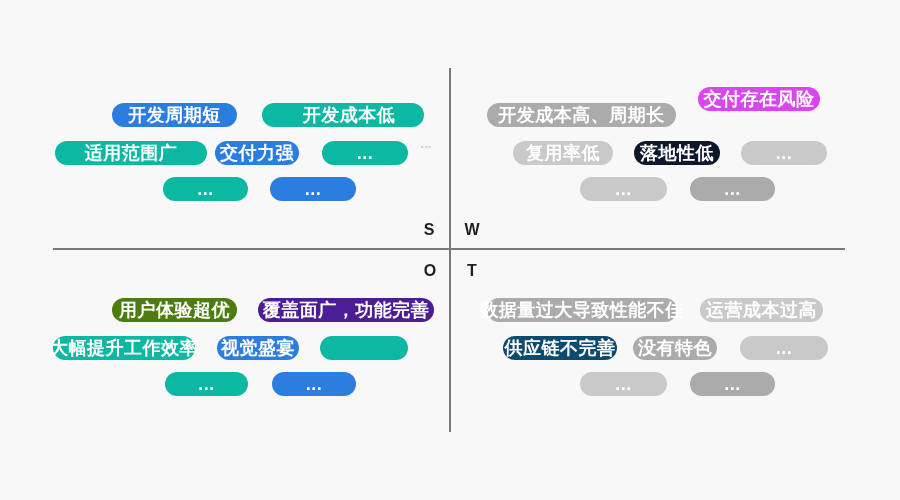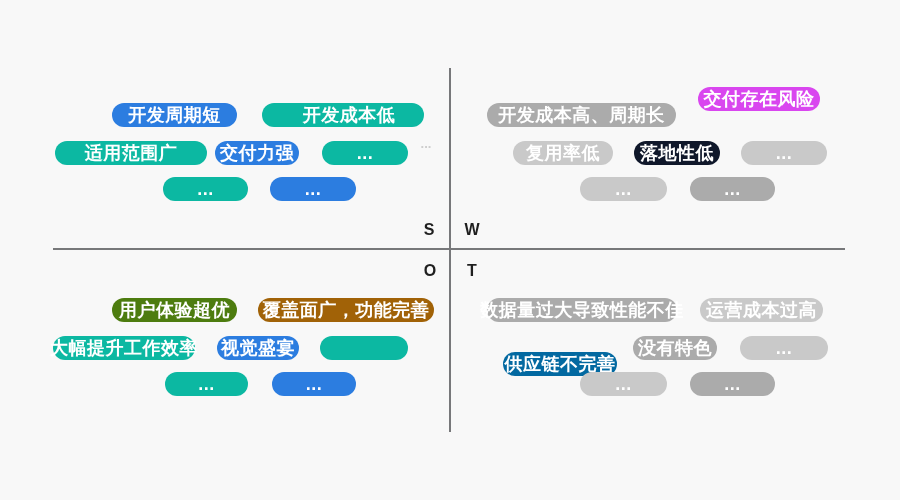--- a/index.html
+++ b/index.html
@@ -92,29 +92,29 @@
       <div class="pill" style="left: 163px; top: 177px; width: 85px; background: rgb(12, 184, 162);">...</div>
       <div class="pill" style="left: 270px; top: 177px; width: 86px; background: rgb(44, 125, 224);">...</div>
       <div class="pill" style="left: 487px; top: 103px; width: 189px; background: rgb(171, 171, 171);">开发成本高、周期长</div>
       <div class="pill" style="left: 698px; top: 87px; width: 122px; background: #d946ef;">交付存在风险</div>
       <div class="pill" style="left: 513px; top: 141px; width: 100px; background: rgb(201, 201, 201);">复用率低</div>
       <div class="pill" style="left: 634px; top: 141px; width: 86px; background: #0f172a; font-family: Liberation Mono, monospace;">落地性低</div>
       <div class="pill" style="left: 741px; top: 141px; width: 86px; background: rgb(201, 201, 201);">...</div>
       <div class="pill" style="left: 580px; top: 177px; width: 87px; background: rgb(201, 201, 201);">...</div>
       <div class="pill" style="left: 690px; top: 177px; width: 85px; background: rgb(171, 171, 171);">...</div>
       <div class="pill" style="left: 112px; top: 298px; width: 125px; background: #4d7c0f;">用户体验超优</div>
-      <div class="pill" style="left: 258px; top: 298px; width: 176px; background: #a16207;">覆盖面广，功能完善</div>
+      <div class="pill" style="left: 258px; top: 298px; width: 176px; background: #4c1d95;">覆盖面广，功能完善</div>
       <div class="pill" style="left: 53px; top: 336px; width: 142px; background: rgb(12, 184, 162); font-family: Liberation Serif, serif;">大幅提升工作效率</div>
       <div class="pill" style="left: 217px; top: 336px; width: 82px; background: rgb(44, 125, 224);">视觉盛宴</div>
       <div class="pill" style="left: 320px; top: 336px; width: 88px; background: rgb(12, 184, 162);"></div>
       <div class="pill" style="left: 165px; top: 372px; width: 83px; background: rgb(12, 184, 162);">...</div>
       <div class="pill" style="left: 272px; top: 372px; width: 84px; background: rgb(44, 125, 224);">...</div>
       <div class="pill" style="left: 487px; top: 298px; width: 190px; background: rgb(171, 171, 171);">数据量过大导致性能不佳</div>
       <div class="pill" style="left: 700px; top: 298px; width: 123px; background: rgb(201, 201, 201);">运营成本过高</div>
-      <div class="pill" style="left: 503px; top: 336px; width: 114px; background: #0369a1; margin-top: 16px;">供应链不完善</div>
+      <div class="pill" style="left: 503px; top: 336px; width: 114px; background: #0c4a6e;">供应链不完善</div>
       <div class="pill" style="left: 633px; top: 336px; width: 84px; background: rgb(171, 171, 171); text-align: right;">没有特色</div>
       <div class="pill" style="left: 740px; top: 336px; width: 88px; background: rgb(201, 201, 201);">...</div>
       <div class="pill" style="left: 580px; top: 372px; width: 87px; background: rgb(201, 201, 201);">...</div>
       <div class="pill" style="left: 690px; top: 372px; width: 85px; background: rgb(171, 171, 171);">...</div>
     </div>
 
   <span class="faint-ellipsis">...</span>
 </div>
 
 </body></html>

